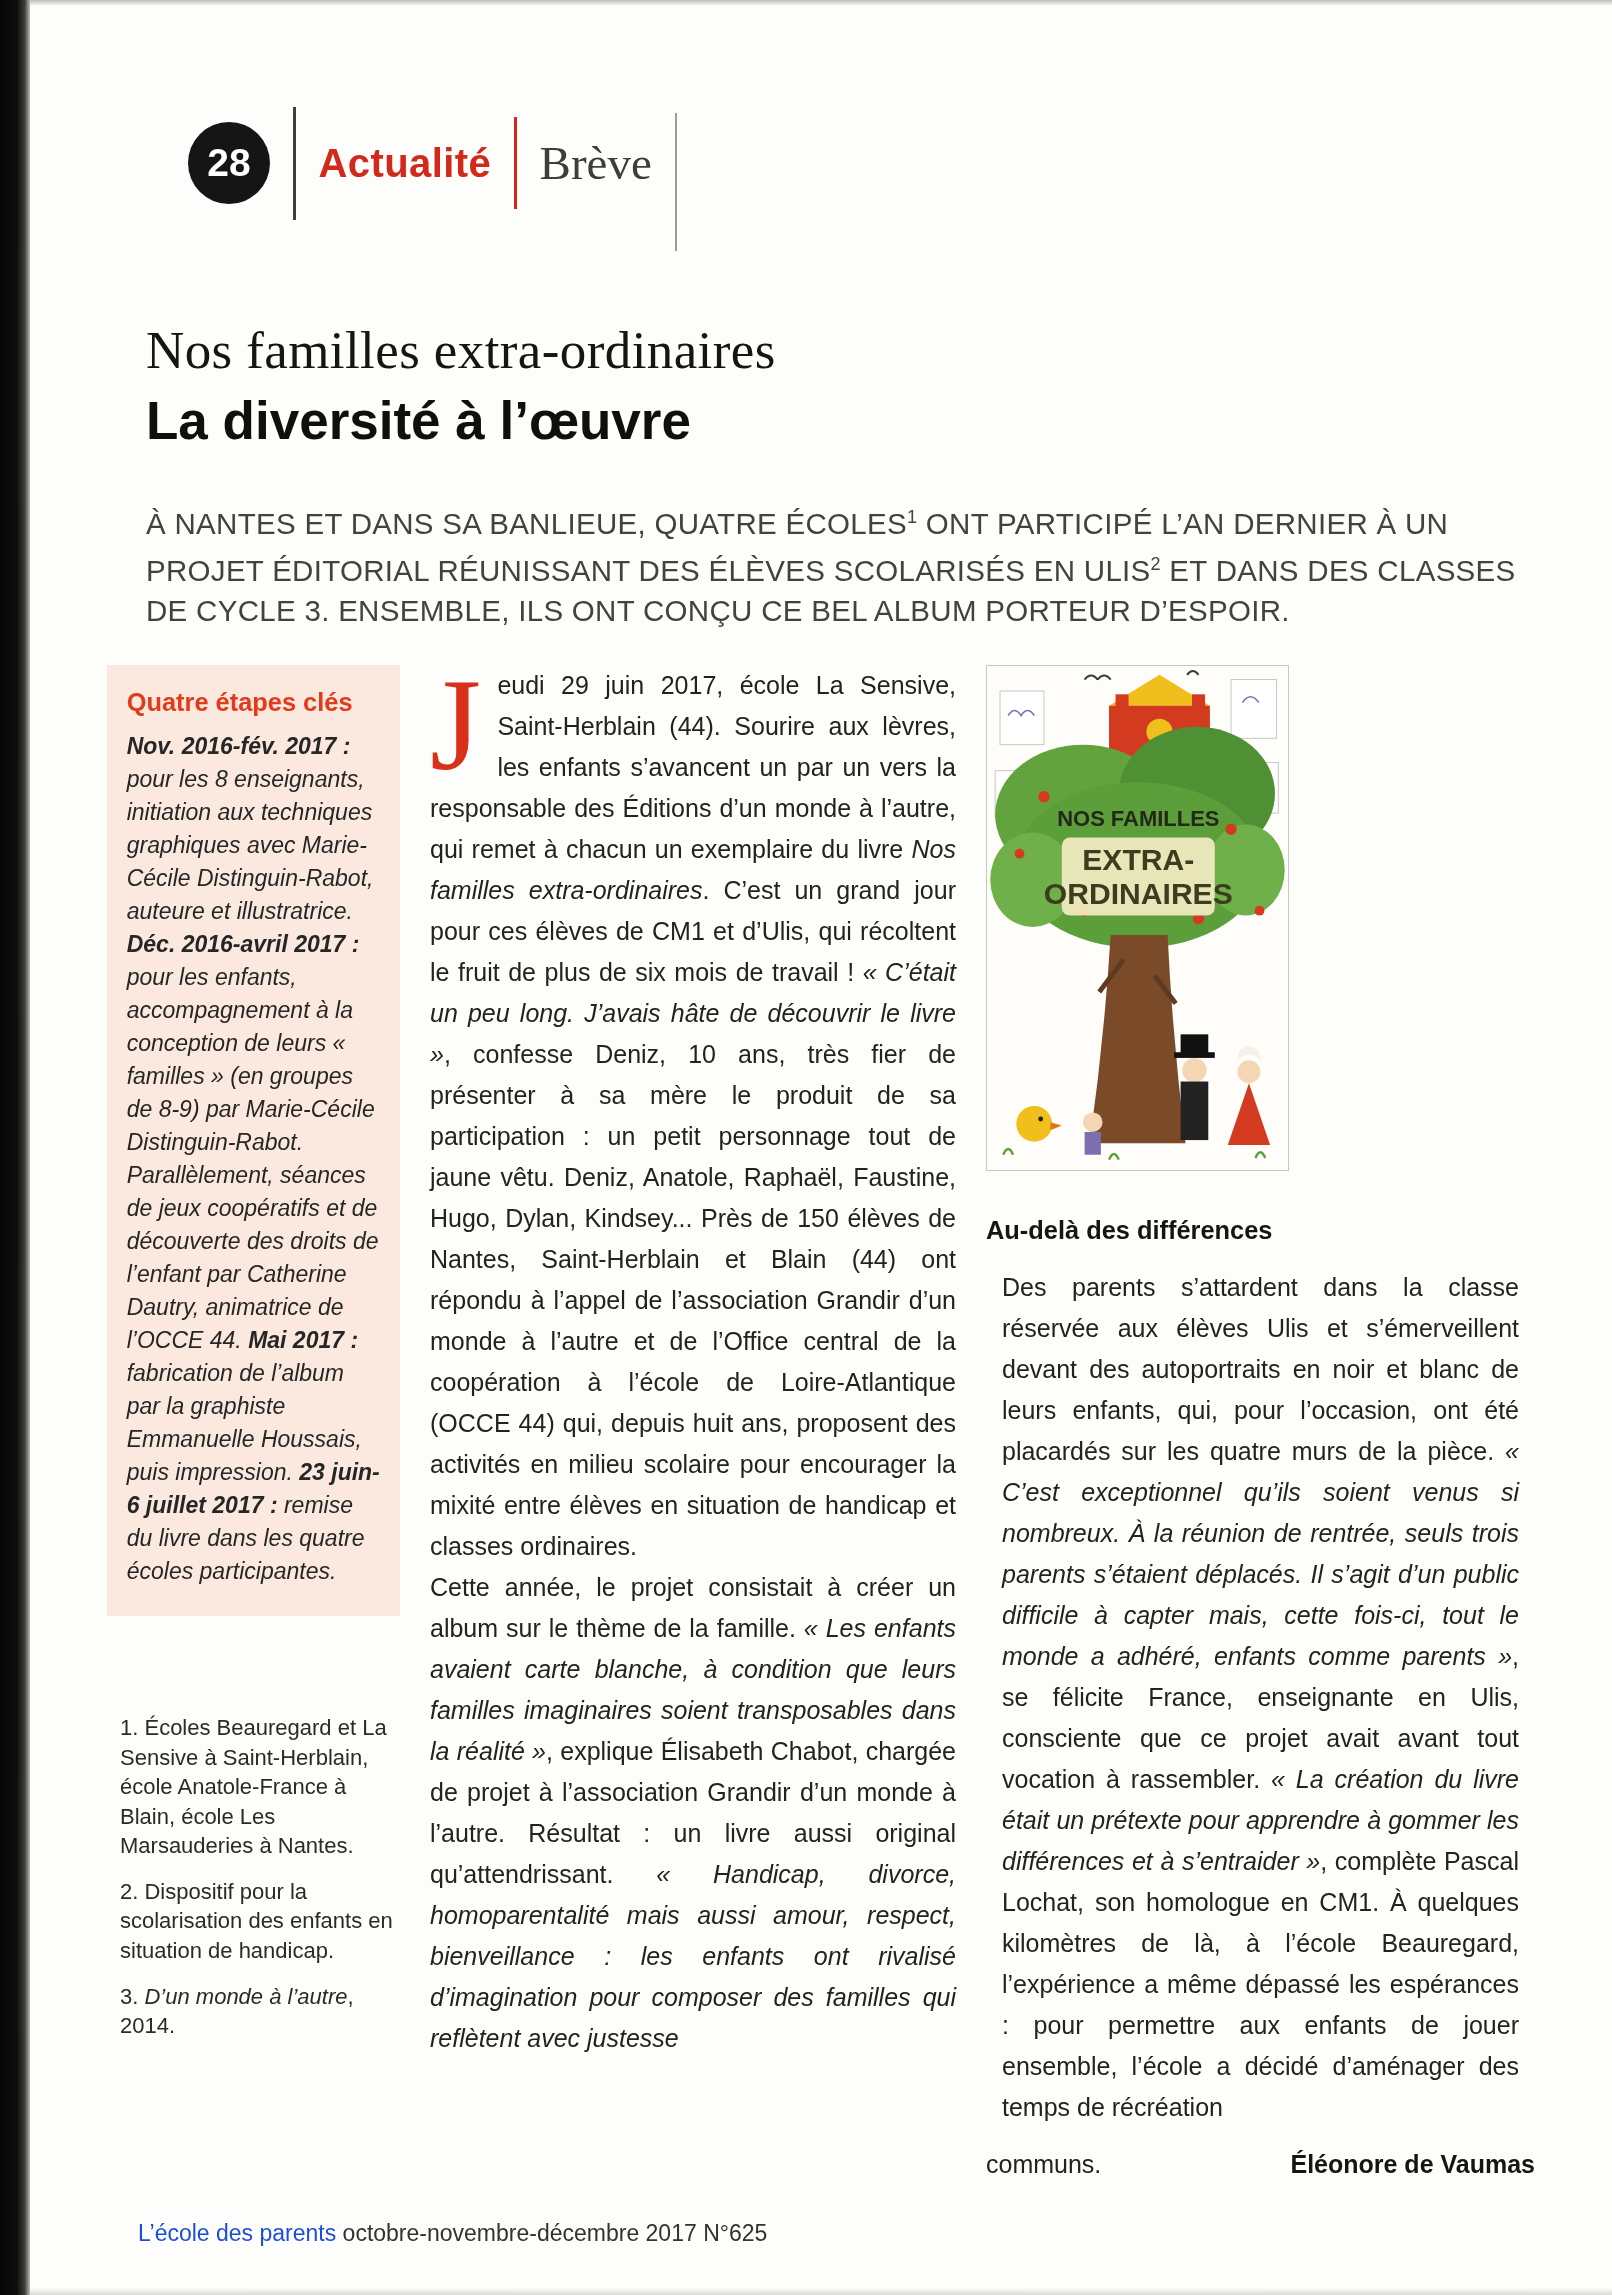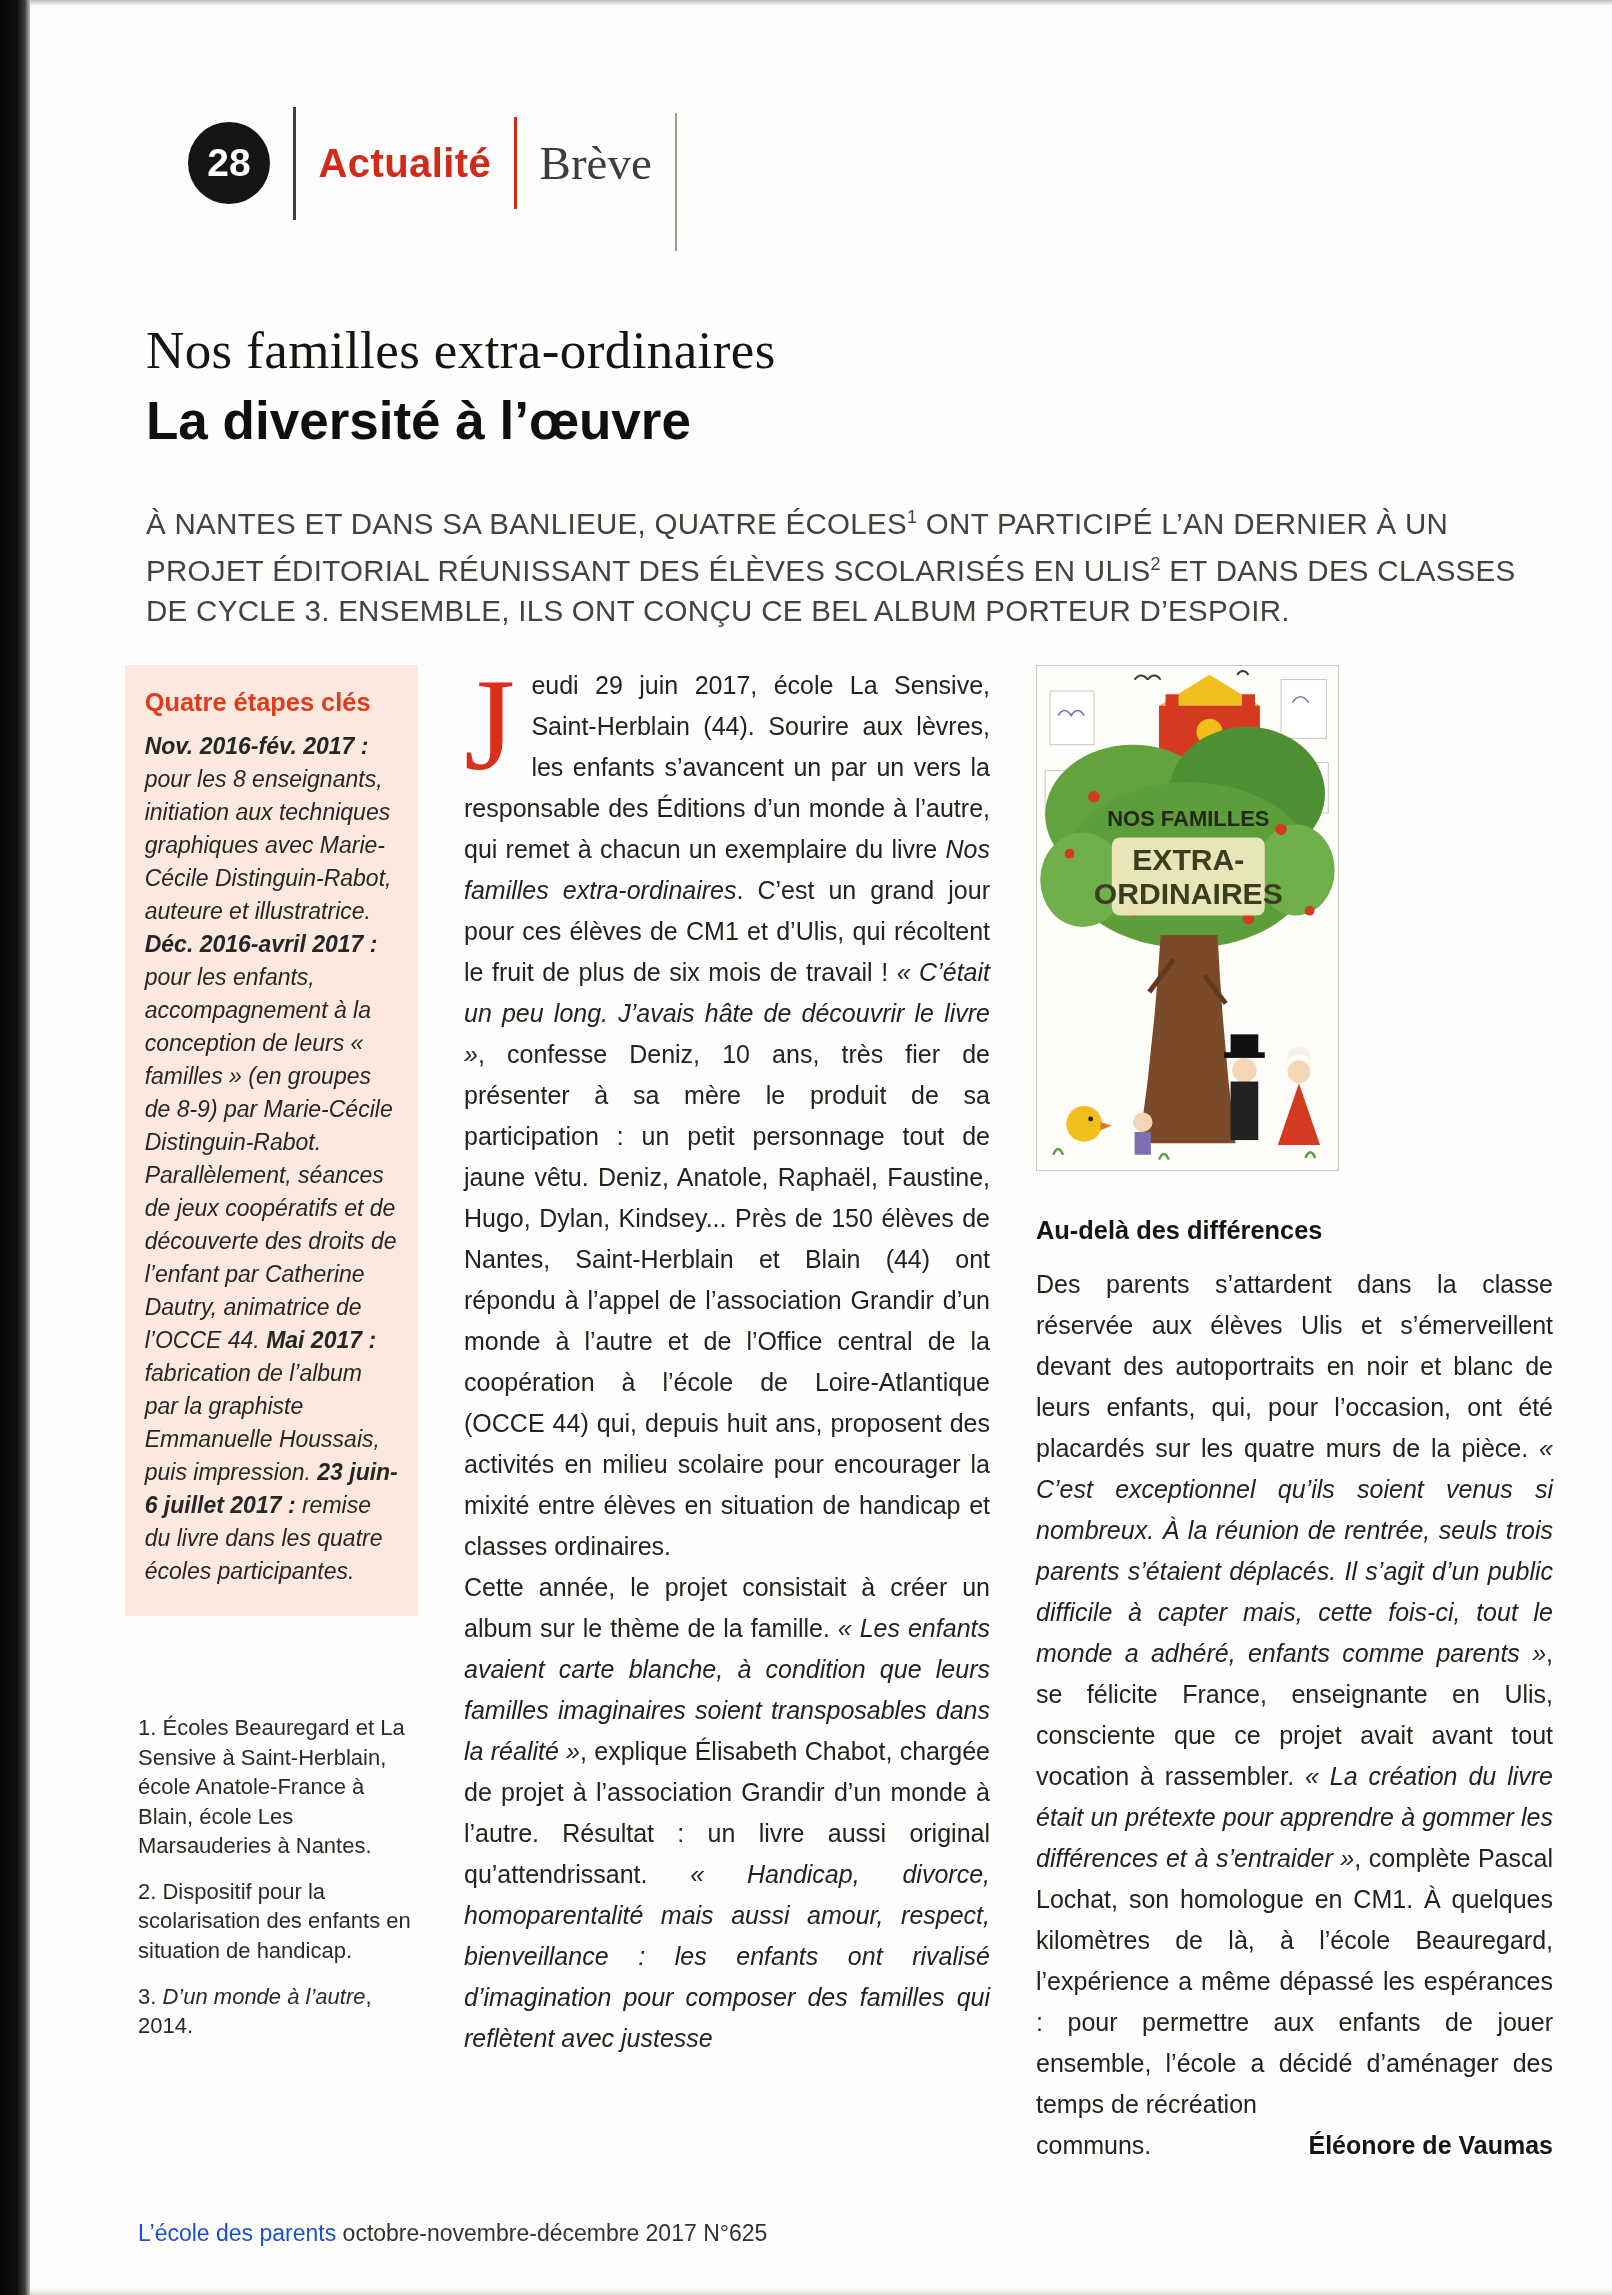--- a/index.html
+++ b/index.html
@@ -33,21 +33,21 @@
 
   
   .art-head { position:absolute; left:146px; top:320px; width:1398px; }
   .kicker { font-family:"Liberation Serif","DejaVu Serif",serif; font-size:53px; color:#151513;
     margin:0; font-weight:normal; letter-spacing:0.4px; }
   .title { font-size:53px; font-weight:bold; color:#0f0f0d; margin:9.8px 0 0; }
   .standfirst { margin:46px 0 0; font-size:29.5px; line-height:41px; color:#434240; letter-spacing:0.3px; }
   .standfirst sup { font-size:18px; }
 
   
-  .columns { position:absolute; left:125px; top:665px; width:1428px; display:flex; gap:46px; }
+  .columns { position:absolute; left:107px; top:665px; width:1428px; display:flex; gap:30px; }
 
   .col1 { width:293px; flex:none; }
   .sidebar { background:#fbe9df; padding:23px 19.7px 28px; }
   .sidebar-title { color:#e23a1a; font-size:25.4px; font-weight:bold; margin:0 0 13px; }
   .sb-text { font-style:italic; font-size:23px; line-height:33px; color:#262624; margin:0; }
   .sb-date { font-weight:bold; }
   .footnotes { margin-top:97px; padding-left:13px; font-size:22px; line-height:29.5px; color:#2a2a28; }
   .footnotes p { margin:0 0 16.4px; }
 
   .bodytext { font-size:25px; line-height:41px; color:#222220; }
@@ -57,21 +57,21 @@
   .bodytext sup, .footnotes sup { font-size:0.62em; }
   .dropcap { float:left; color:#d8301b; font-family:"Liberation Serif","DejaVu Serif",serif;
     font-size:131px; line-height:100px; padding:9.8px 16.4px 0 0; }
 
   .col3 { flex:1; }
   .col3-top { display:flex; gap:26px; }
   .cont-col { width:207px; flex:none; text-align:left; }
   .cover { width:303px; height:506px; flex:none; border:0.8px solid #c8c8c2; background:#fff; }
   .cover svg { display:block; width:100%; height:100%; }
   .h2 { font-size:25.4px; font-weight:bold; color:#151513; margin:39px 0 13px; }
-  .col3 .bodyp { margin:0; text-align:justify; }
+  .col3 .bodyp { margin:16px; text-align:justify; }
   .byline-row { display:flex; justify-content:space-between; align-items:center; }
   .author { font-weight:bold; color:#151513; }
 
   .footer { position:absolute; left:138px; bottom:48px; font-size:23px; color:#333230; }
   .brand { color:#1d4ed8; font-weight:normal; }
 </style>
 </head>
 <body>
 
 <div class="page">

